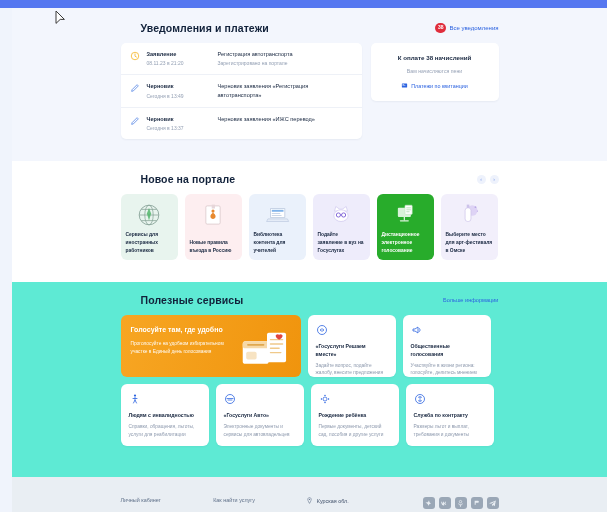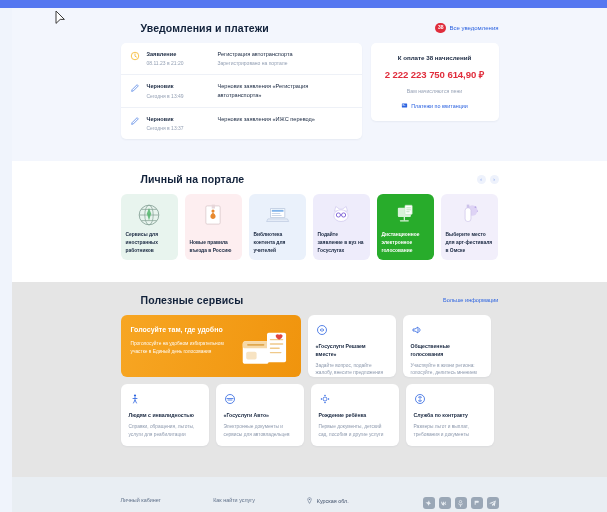--- a/index.html
+++ b/index.html
@@ -16,21 +16,21 @@
   
   .topbar { position:absolute; left:0; top:0; width:607px; height:8px; background:#5577f0; }
   .leftrail { position:absolute; left:0; top:8px; width:12px; height:504px; background:#f0f4fc; }
 
   .scroll { position:absolute; left:12px; top:8px; width:595px; height:504px; overflow:hidden; }
 
   
   .sec { width:595px; }
   .sec-notif { background:#f3f6fd; padding:14px 0 22px 0; }
   .sec-new   { background:#ffffff; padding:12px 0 22px 0; }
-  .sec-usef  { background:#e5e5e5; padding:12px 0 24px 0; }
+  .sec-usef  { background:#5eead4; padding:12px 0 24px 0; }
   .sec-foot  { background:#e9eef3; padding:20px 0 0 0; height:72px; }
 
   .wrap { width:378px; margin:0 auto; position:relative; }
 
   
   .h2 { font-size:10.5px; font-weight:700; letter-spacing:.1px; color:#11213a;margin-left:20px; }
   .sec-head { display:flex; align-items:center; justify-content:space-between; margin-bottom:9px; }
 
   .all-notif { display:flex; align-items:center; gap:3px; font-size:6px; color:#2c63e0; font-weight:400;}
   .badge { background:#e02d3c; color:#fff; border-radius:6px; font-size:5px; font-weight:700;
@@ -166,42 +166,41 @@
               </div>
               <div class="n-desc">
                 <div class="n-h">Черновик заявления «ИЖС перевод»</div>
               </div>
             </div>
 
           </div>
 
           <div class="pay-card">
             <div class="pay-title">К оплате 38 начислений</div>
-            <div class="pay-amt">2 222 223 750 614,90 ₽</div>
             <div class="pay-note">Вам начисляются пени</div>
             <div class="pay-link">
               <span>
                 <svg viewBox="0 0 24 24" width="7" height="7">
                     <rect x="3" y="5" width="18" height="14" rx="2" fill="#2c63e0"></rect>
                     <rect x="5" y="8" width="6" height="2" fill="#fff"></rect>
                     <rect x="5" y="12" width="10" height="1.6" fill="#fff"></rect>
                   </svg>
               </span>
               <span>Платежи по квитанции</span>
             </div>
           </div>
 
         </div>
       </div>
     </section>
 
     <section class="sec sec-new">
       <div class="wrap">
         <div class="sec-head">
-          <div class="h2">Личный на портале</div>
+          <div class="h2">Новое на портале</div>
           <div class="car-nav">
             <div class="car-btn">‹</div>
             <div class="car-btn">›</div>
           </div>
         </div>
 
         <div class="tiles">
 
           <div class="tile" style="background:#e8f4ee">
             <div class="tile-art">

